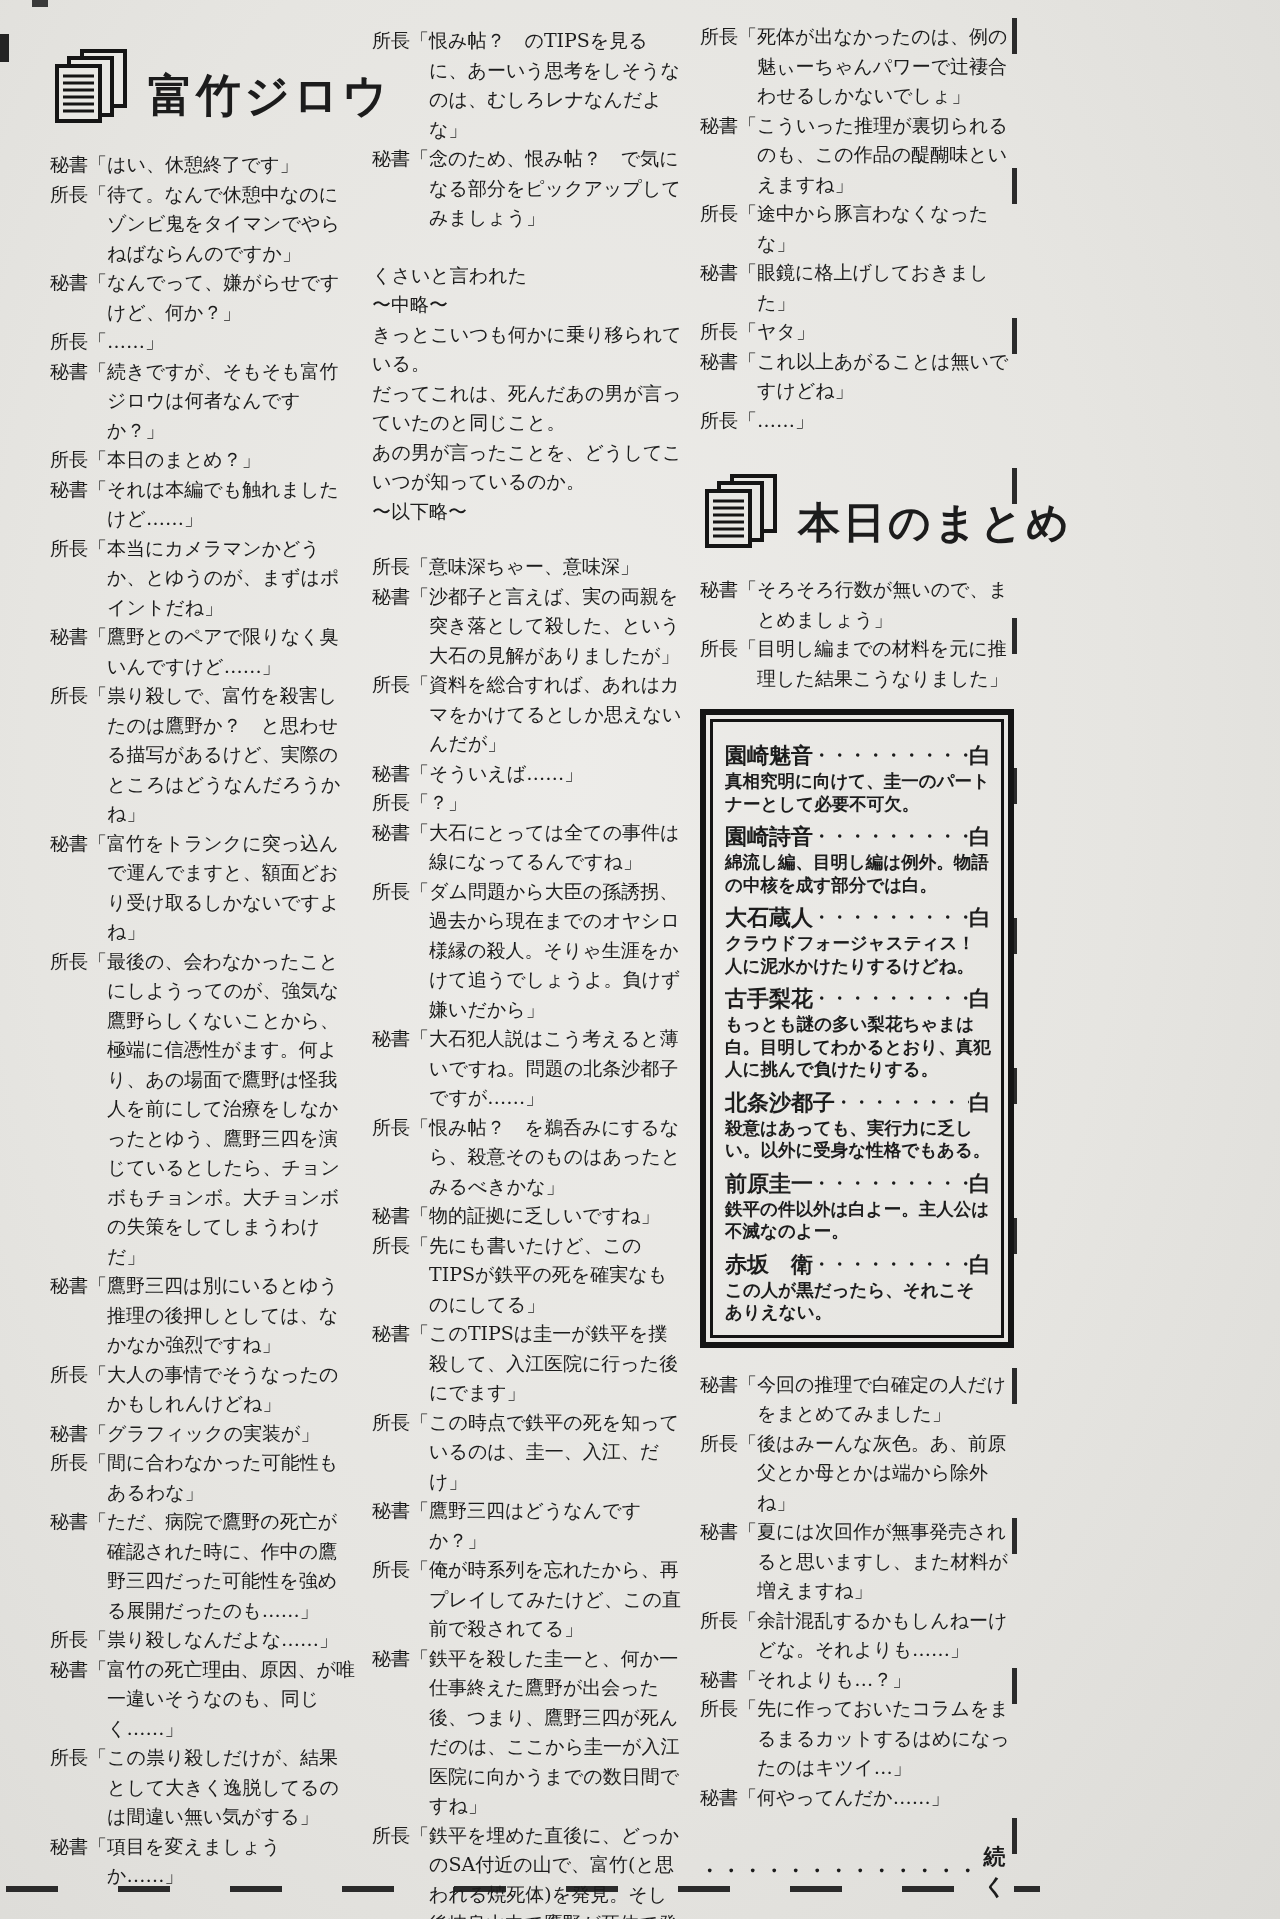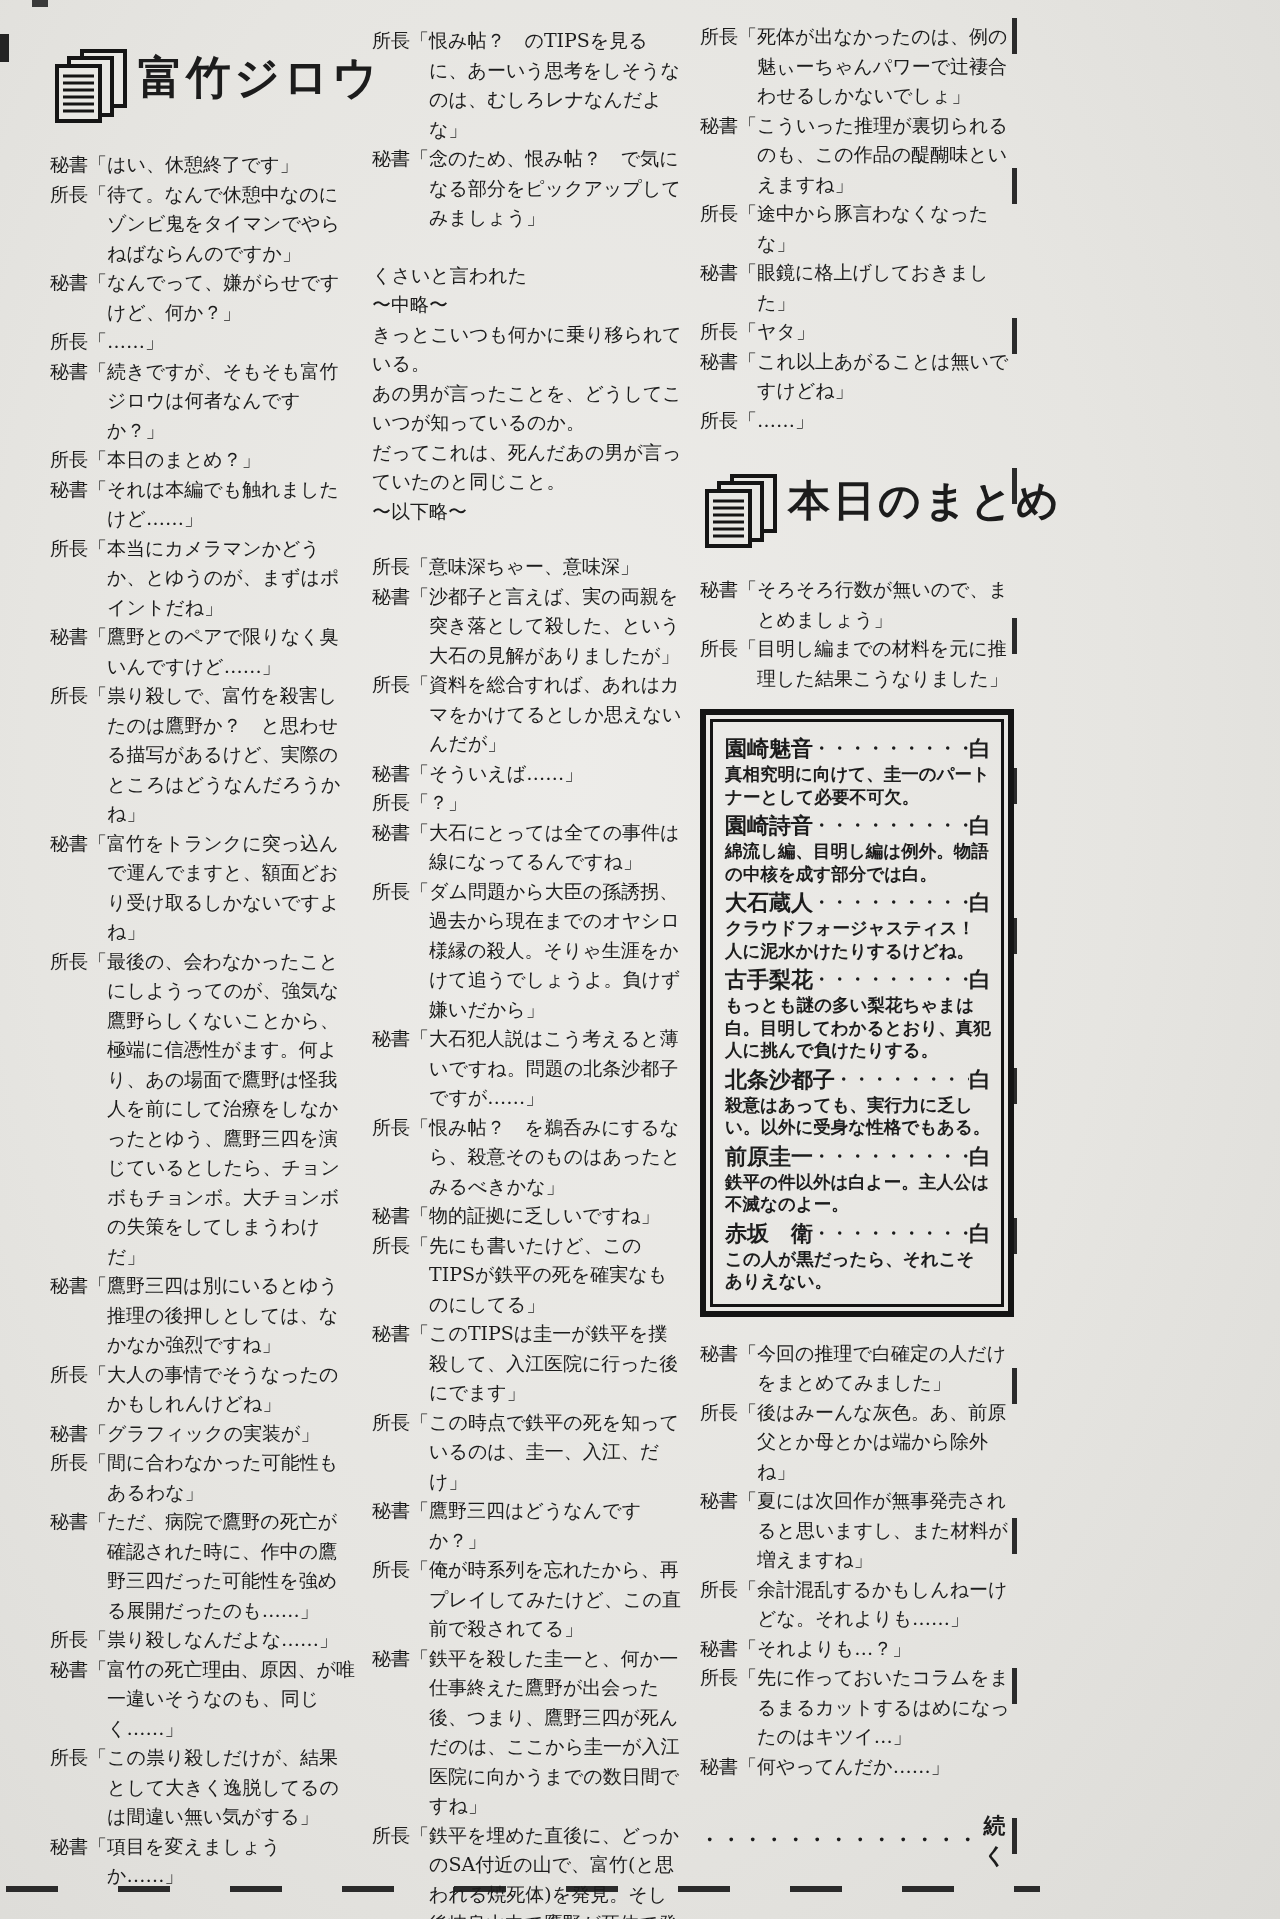--- a/index.html
+++ b/index.html
@@ -11,21 +11,21 @@
   }
   .page{
     position:relative;width:1280px;height:1919px;overflow:hidden;
     background:radial-gradient(ellipse at 45% 40%, #edecE9 0%, #e6e5e1 55%, #dcdbd7 100%);
   }
   .col{position:absolute;top:0}
   .col1{left:50px;width:306px;top:38px}
   .col2{left:372px;width:310px;top:26px}
   .col3{left:700px;width:314px;top:22px}
 
-  .section-header{display:flex;align-items:flex-start;gap:6px;margin:10px 0 24px 0}
+  .section-header{display:flex;align-items:flex-end;gap:16px;margin:10px 0 24px 0}
   .sh2{margin-top:38px}
   .doc-icon{flex:0 0 auto;line-height:0}
   .section-title{
     font-size:45px;font-weight:bold;letter-spacing:3px;white-space:nowrap;
     font-family:"DejaVu Serif","Liberation Serif",serif;
   }
   .title-sm{font-size:42px}
 
   .dialogue{display:block}
   .line{display:flex;font-size:19px;line-height:29.5px}
@@ -34,21 +34,21 @@
 
   .quote{margin:28px 0 26px 0}
   .qline{font-size:19px;line-height:29.5px}
 
   .verdict-box{border:6px solid #141414;padding:4px;margin:16px 0 22px 0;background:transparent}
   .verdict-inner{border:3px solid #141414;padding:12px 10px 8px 12px}
   .v-entry{margin-bottom:3px}
   .v-row{
     display:flex;align-items:flex-end;
     font-family:"DejaVu Sans","Liberation Sans",sans-serif;font-weight:bold;
-    font-size:22px;line-height:29px;white-space:nowrap;
+    font-size:22px;line-height:29px;white-space:nowrap;margin-top:7px;
   }
   .v-name{flex:0 0 auto}
   .v-dots{flex:1 1 auto;overflow:hidden;font-size:17px;letter-spacing:1px}
   .v-verdict{flex:0 0 auto}
   .v-desc{
     font-family:"DejaVu Sans","Liberation Sans",sans-serif;font-weight:bold;
     font-size:17.5px;line-height:22.5px;
   }
 
   .tsuzuku{display:flex;align-items:center;justify-content:flex-end;margin-top:30px;font-weight:bold}
@@ -221,23 +221,23 @@
       </div>
 
     <div class="quote">
 
         <div class="qline">くさいと言われた</div>
 
         <div class="qline">〜中略〜</div>
 
         <div class="qline">きっとこいつも何かに乗り移られている。</div>
 
+        <div class="qline">だってこれは、死んだあの男が言っていたのと同じこと。</div>
+
         <div class="qline">あの男が言ったことを、どうしてこいつが知っているのか。</div>
-
-        <div class="qline">だってこれは、死んだあの男が言っていたのと同じこと。</div>
 
         <div class="qline">〜以下略〜</div>
       </div>
 
     <div class="dialogue">
 
         <div class="line">
           <span class="spk">所長</span>
           <span class="txt">「意味深ちゃー、意味深」</span>
         </div>

